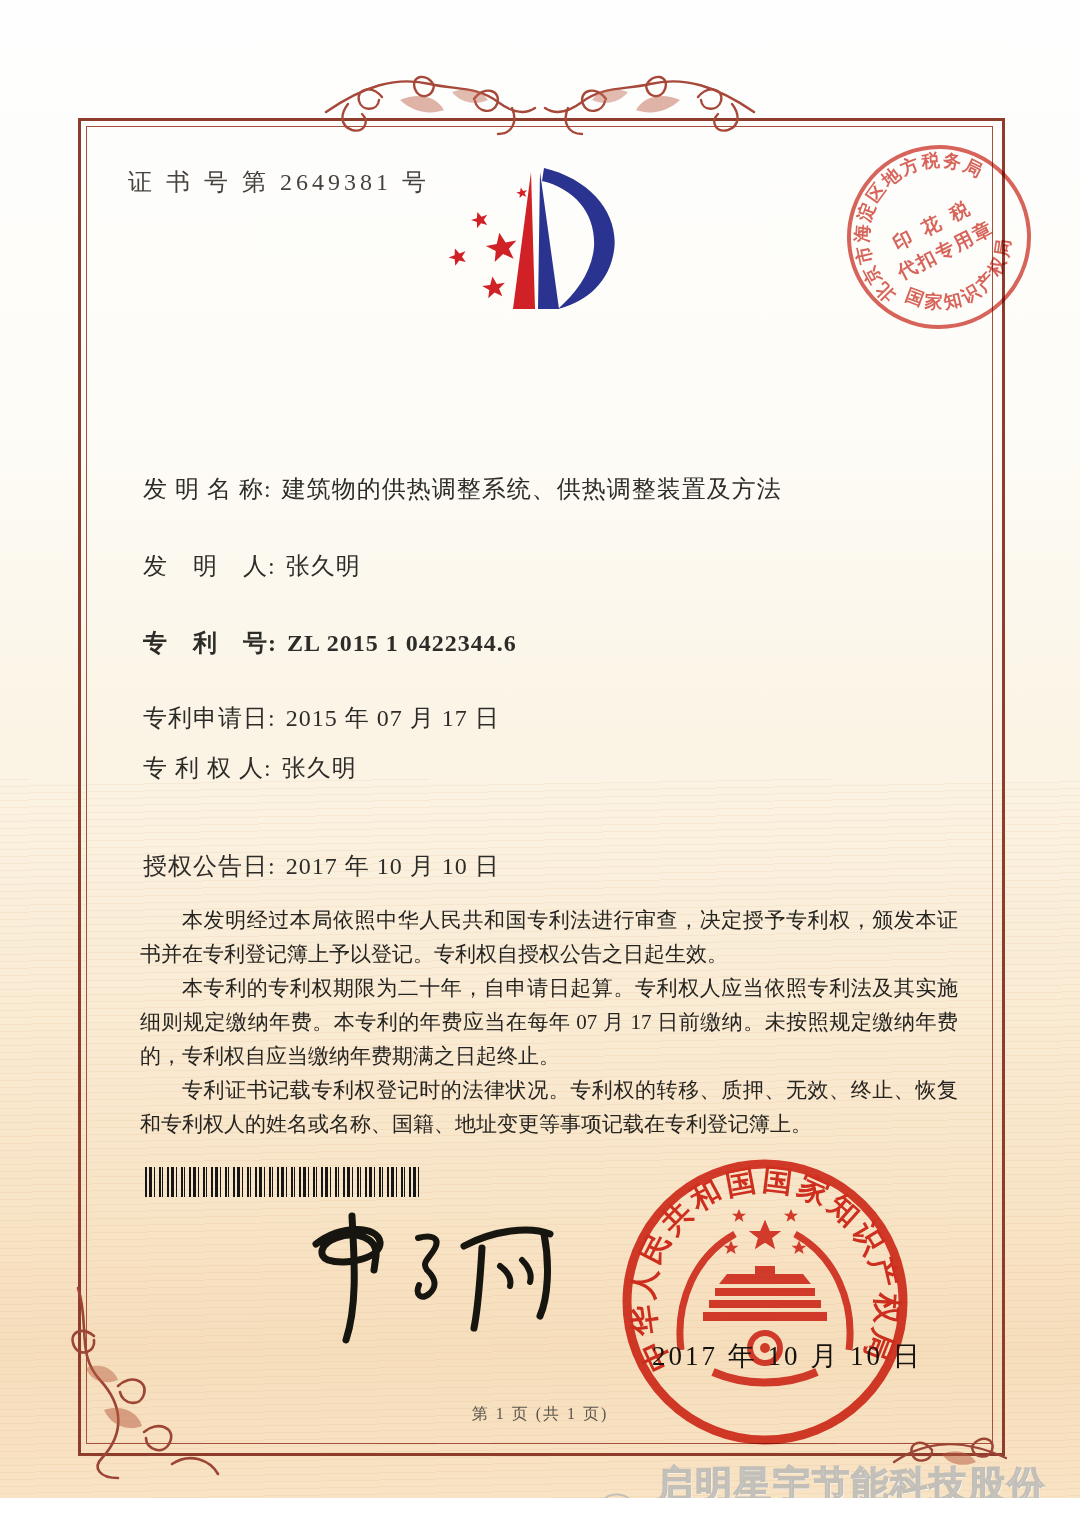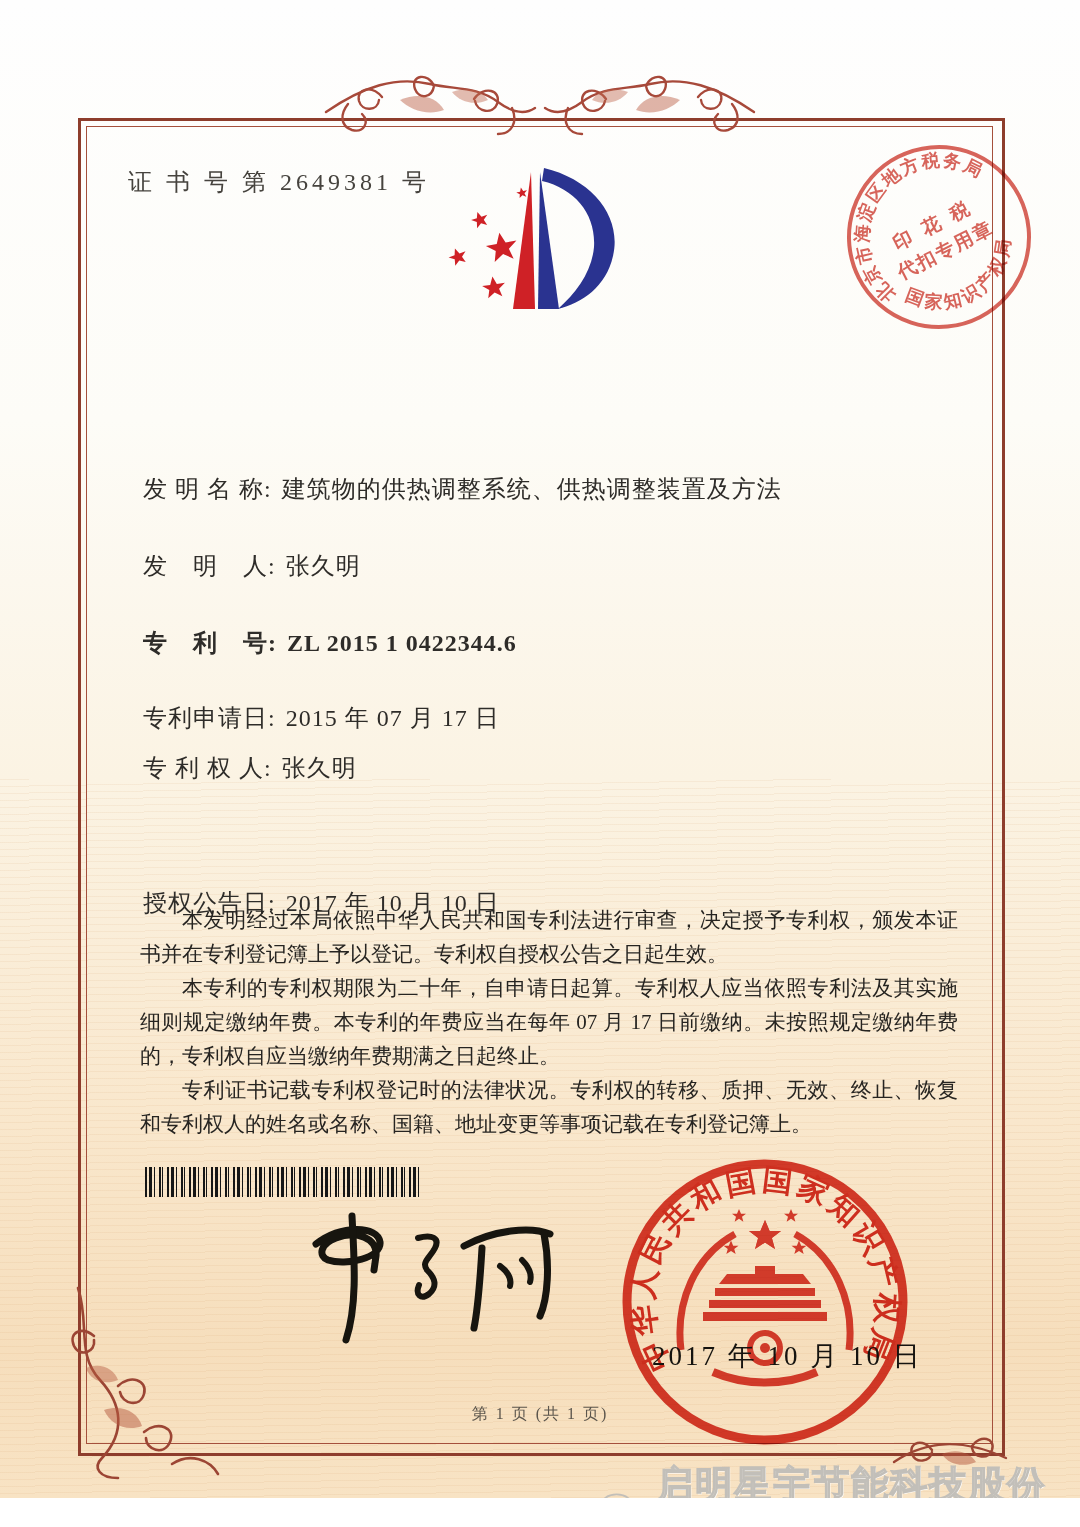--- a/index.html
+++ b/index.html
@@ -123,21 +123,21 @@
   </div>
   <div class="abs field-row" style="top:627px;font-weight:bold;">
     <span class="lbl">专　利　号:</span><span class="val">ZL 2015 1 0422344.6</span>
   </div>
   <div class="abs field-row" style="top:702px;">
     <span class="lbl">专利申请日:</span><span class="val">2015 年 07 月 17 日</span>
   </div>
   <div class="abs field-row" style="top:752px;">
     <span class="lbl">专 利 权 人:</span><span class="val">张久明</span>
   </div>
-  <div class="abs field-row" style="top:887px;">
+  <div class="abs field-row" style="top:850px;">
     <span class="lbl">授权公告日:</span><span class="val">2017 年 10 月 10 日</span>
   </div>
 
   <div class="abs paras">
     <p>本发明经过本局依照中华人民共和国专利法进行审查，决定授予专利权，颁发本证书并在专利登记簿上予以登记。专利权自授权公告之日起生效。</p>
     <p>本专利的专利权期限为二十年，自申请日起算。专利权人应当依照专利法及其实施细则规定缴纳年费。本专利的年费应当在每年 07 月 17 日前缴纳。未按照规定缴纳年费的，专利权自应当缴纳年费期满之日起终止。</p>
     <p>专利证书记载专利权登记时的法律状况。专利权的转移、质押、无效、终止、恢复和专利权人的姓名或名称、国籍、地址变更等事项记载在专利登记簿上。</p>
   </div>
 
   <div class="abs barcode"></div>

